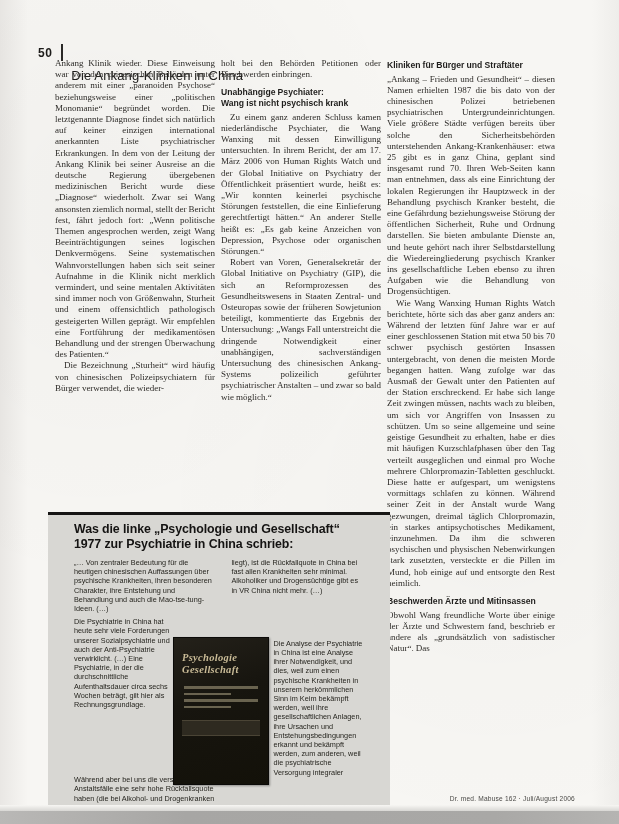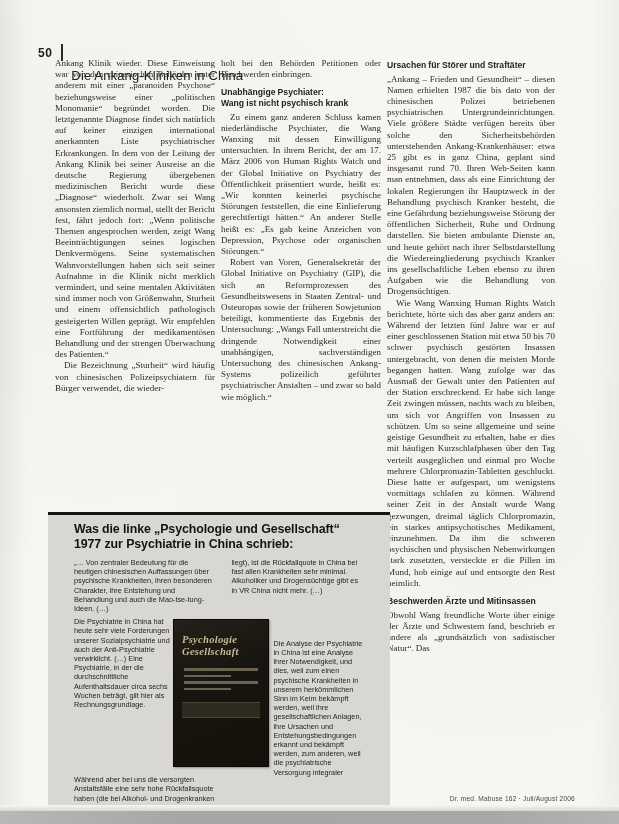--- a/index.html
+++ b/index.html
@@ -46,21 +46,21 @@
   .box-cols{display:flex;gap:16px;font-family:"Liberation Sans", sans-serif;
       font-size:7.3px;line-height:9.2px;color:#26251f;}
   .box-left{width:158px;}
   .box-right{width:148px;}
   .box-cols p{margin:0 0 4px;text-align:left;hyphens:auto;-webkit-hyphens:auto;}
   .box-left .seg2{width:102px;min-height:154px;}
   .box-right .seg2{margin-left:42px;min-height:164px;margin-top:44px;}
   .endmark{font-size:7px;letter-spacing:1px;}
 
   
-  .cover{position:absolute;left:125px;top:104px;width:96px;height:148px;
+  .cover{position:absolute;left:125px;top:122px;width:96px;height:148px;
       box-sizing:border-box;background:
         linear-gradient(160deg,#24211a, #17150f 40%, #131109 100%);
       border:1px solid #0b0a08;box-shadow:1px 1px 2px rgba(0,0,0,.35);
       padding:14px 8px 8px;}
   .cover-title1,.cover-title2{font-family:"Liberation Serif", serif;
       font-style:italic;font-weight:bold;color:#c9bb97;font-size:10.5px;
       line-height:12px;letter-spacing:.3px;}
   .cover-title2{margin-bottom:10px;}
   .cover-line{height:2.5px;background:#857d66;opacity:.75;margin:4px 2px 0;}
   .cover-line.short{width:60%;}
@@ -89,21 +89,21 @@
       <p>Die Bezeichnung „Sturheit“ wird häufig von chinesischen Polizeipsychiatern für Bürger verwendet, die wieder-</p>
     </div>
     <div class="col col2">
       <p class="noindent">holt bei den Behörden Petitionen oder Beschwerden einbringen.</p>
       <h3>Unabhängige Psychiater:
 Wang ist nicht psychisch krank</h3>
       <p>Zu einem ganz anderen Schluss kamen niederländische Psychiater, die Wang Wanxing mit dessen Einwilligung untersuchten. In ihrem Bericht, der am 17. März 2006 von Human Rights Watch und der Global Initiative on Psychiatry der Öffentlichkeit präsentiert wurde, heißt es: „Wir konnten keinerlei psychische Störungen feststellen, die eine Einlieferung gerechtfertigt hätten.“ An anderer Stelle heißt es: „Es gab keine Anzeichen von Depression, Psychose oder organischen Störungen.“</p>
       <p>Robert van Voren, Generalsekretär der Global Initiative on Psychiatry (GIP), die sich an Reformprozessen des Gesundheitswesens in Staaten Zentral- und Osteuropas sowie der früheren Sowjetunion beteiligt, kommentierte das Ergebnis der Untersuchung: „Wangs Fall unterstreicht die dringende Notwendigkeit einer unabhängigen, sachverständigen Untersuchung des chinesischen Ankang-Systems polizeilich geführter psychiatrischer Anstalten – und zwar so bald wie möglich.“</p>
     </div>
     <div class="col col3">
-      <h3>Ursachen für Störer und Straftäter</h3>
+      <h3>Kliniken für Bürger und Straftäter</h3>
       <p class="noindent">„Ankang – Frieden und Gesundheit“ – diesen Namen erhielten 1987 die bis dato von der chinesischen Polizei betriebenen psychiatrischen Untergrundeinrichtungen. Viele größere Städte verfügen bereits über solche den Sicherheitsbehörden unterstehenden Ankang-Krankenhäuser: etwa 25 gibt es in ganz China, geplant sind insgesamt rund 70. Ihren Web-Seiten kann man entnehmen, dass als eine Einrichtung der lokalen Regierungen ihr Hauptzweck in der Behandlung psychisch Kranker besteht, die eine Gefährdung beziehungsweise Störung der öffentlichen Sicherheit, Ruhe und Ordnung darstellen. Sie bieten ambulante Dienste an, und heute gehört nach ihrer Selbstdarstellung die Wiedereingliederung psychisch Kranker ins gesellschaftliche Leben ebenso zu ihren Aufgaben wie die Behandlung von Drogensüchtigen.</p>
       <p>Wie Wang Wanxing Human Rights Watch berichtete, hörte sich das aber ganz anders an: Während der letzten fünf Jahre war er auf einer geschlossenen Station mit etwa 50 bis 70 schwer psychisch gestörten Insassen untergebracht, von denen die meisten Morde begangen hatten. Wang zufolge war das Ausmaß der Gewalt unter den Patienten auf der Station erschreckend. Er habe sich lange Zeit zwingen müssen, nachts wach zu bleiben, um sich vor Angriffen von Insassen zu schützen. Um so seine allgemeine und seine geistige Gesundheit zu erhalten, habe er dies mit häufigen Kurzschlafphasen über den Tag verteilt ausgeglichen und einmal pro Woche mehrere Chlorpromazin-Tabletten geschluckt. Diese hatte er aufgespart, um wenigstens vormittags schlafen zu können. Während seiner Zeit in der Anstalt wurde Wang gezwungen, dreimal täglich Chlorpromazin, ein starkes antipsychotisches Medikament, einzunehmen. Da ihm die schweren psychischen und physischen Nebenwirkungen stark zusetzten, versteckte er die Pillen im Mund, hob einige auf und entsorgte den Rest heimlich.</p>
       <h3>Beschwerden Ärzte und Mitinsassen</h3>
       <p class="noindent">Obwohl Wang freundliche Worte über einige der Ärzte und Schwestern fand, beschrieb er andere als „grundsätzlich von sadistischer Natur“. Das</p>
     </div>
   </div>
 
   <section class="graybox">
     <h2>Was die linke „Psychologie und Gesellschaft“ 1977 zur Psychiatrie in China schrieb:</h2>
     <div class="box-cols">

